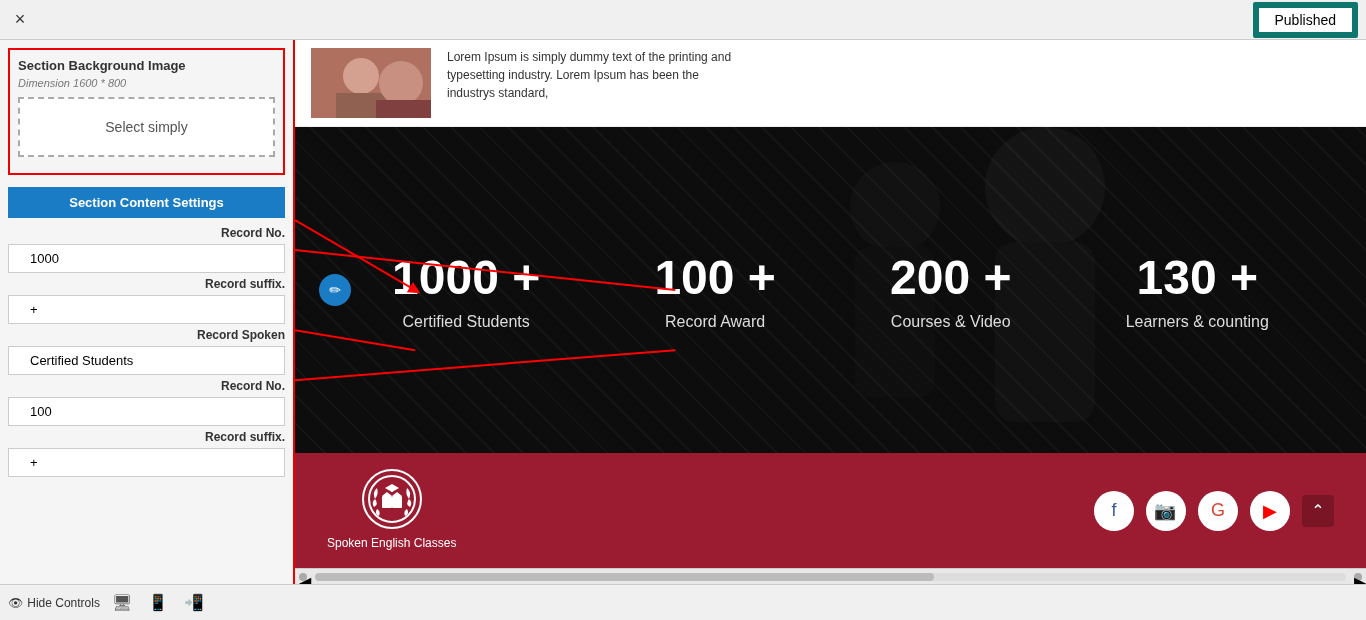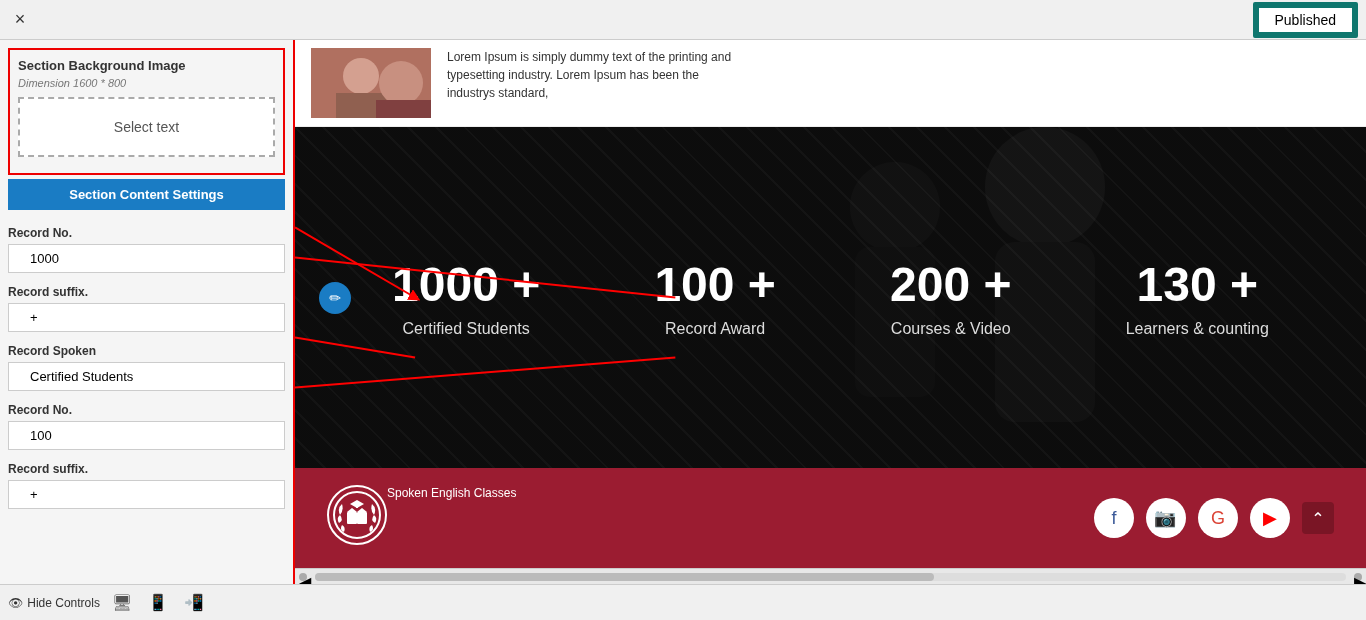--- a/index.html
+++ b/index.html
@@ -44,21 +44,21 @@
       background: #f5f5f5;
       border-right: 2px solid #e00;
       overflow-y: auto;
       flex-shrink: 0;
       padding: 8px;
     }
 
     .panel-section {
       border: 2px solid #e00;
       padding: 8px;
-      margin-bottom: 4px;
+      margin-bottom: 12px;
       background: #f5f5f5;
     }
 
     .panel-title {
       font-size: 13px;
       font-weight: bold;
       color: #333;
       margin-bottom: 4px;
     }
 
@@ -90,21 +90,21 @@
       cursor: pointer;
       width: 100%;
       margin-bottom: 8px;
     }
 
     .field-label {
       font-size: 12px;
       font-weight: bold;
       color: #333;
       margin-bottom: 4px;
-      margin-top: 8px;
+      text-align: right;
     }
 
     .field-input {
       width: 100%;
       padding: 6px 21px;
       border: 1px solid #ccc;
       background: white;
       font-size: 13px;
       margin-bottom: 4px;
     }
@@ -216,21 +216,22 @@
       background: #9b1c31;
       padding: 16px 32px;
       display: flex;
       align-items: center;
       justify-content: space-between;
       min-height: 100px;
     }
 
     .footer-logo {
       display: flex;
-      align-items: flex-start;
+      flex-direction: column;
+      align-items: center;
       color: white;
     }
 
     .logo-emblem {
       width: 60px; height: 60px;
       border: 2px solid white;
       border-radius: 50%;
       display: flex;
       align-items: center;
       justify-content: center;
@@ -345,21 +346,21 @@
   <button class="published-btn">Published</button>
 </div>
 
 <div class="main">
 
   <div class="left-panel">
 
     <div class="panel-section">
       <div class="panel-title">Section Background Image</div>
       <div class="panel-subtitle">Dimension 1600 * 800</div>
-      <div class="select-image-area">Select text</div>
+      <div class="select-image-area">Select simply</div>
     </div>
 
     <button class="section-content-btn">Section Content Settings</button>
 
     
     <div>
       <div class="field-label">Record No.</div>
       <input class="field-input" value="1000" style="">
     </div>
 

